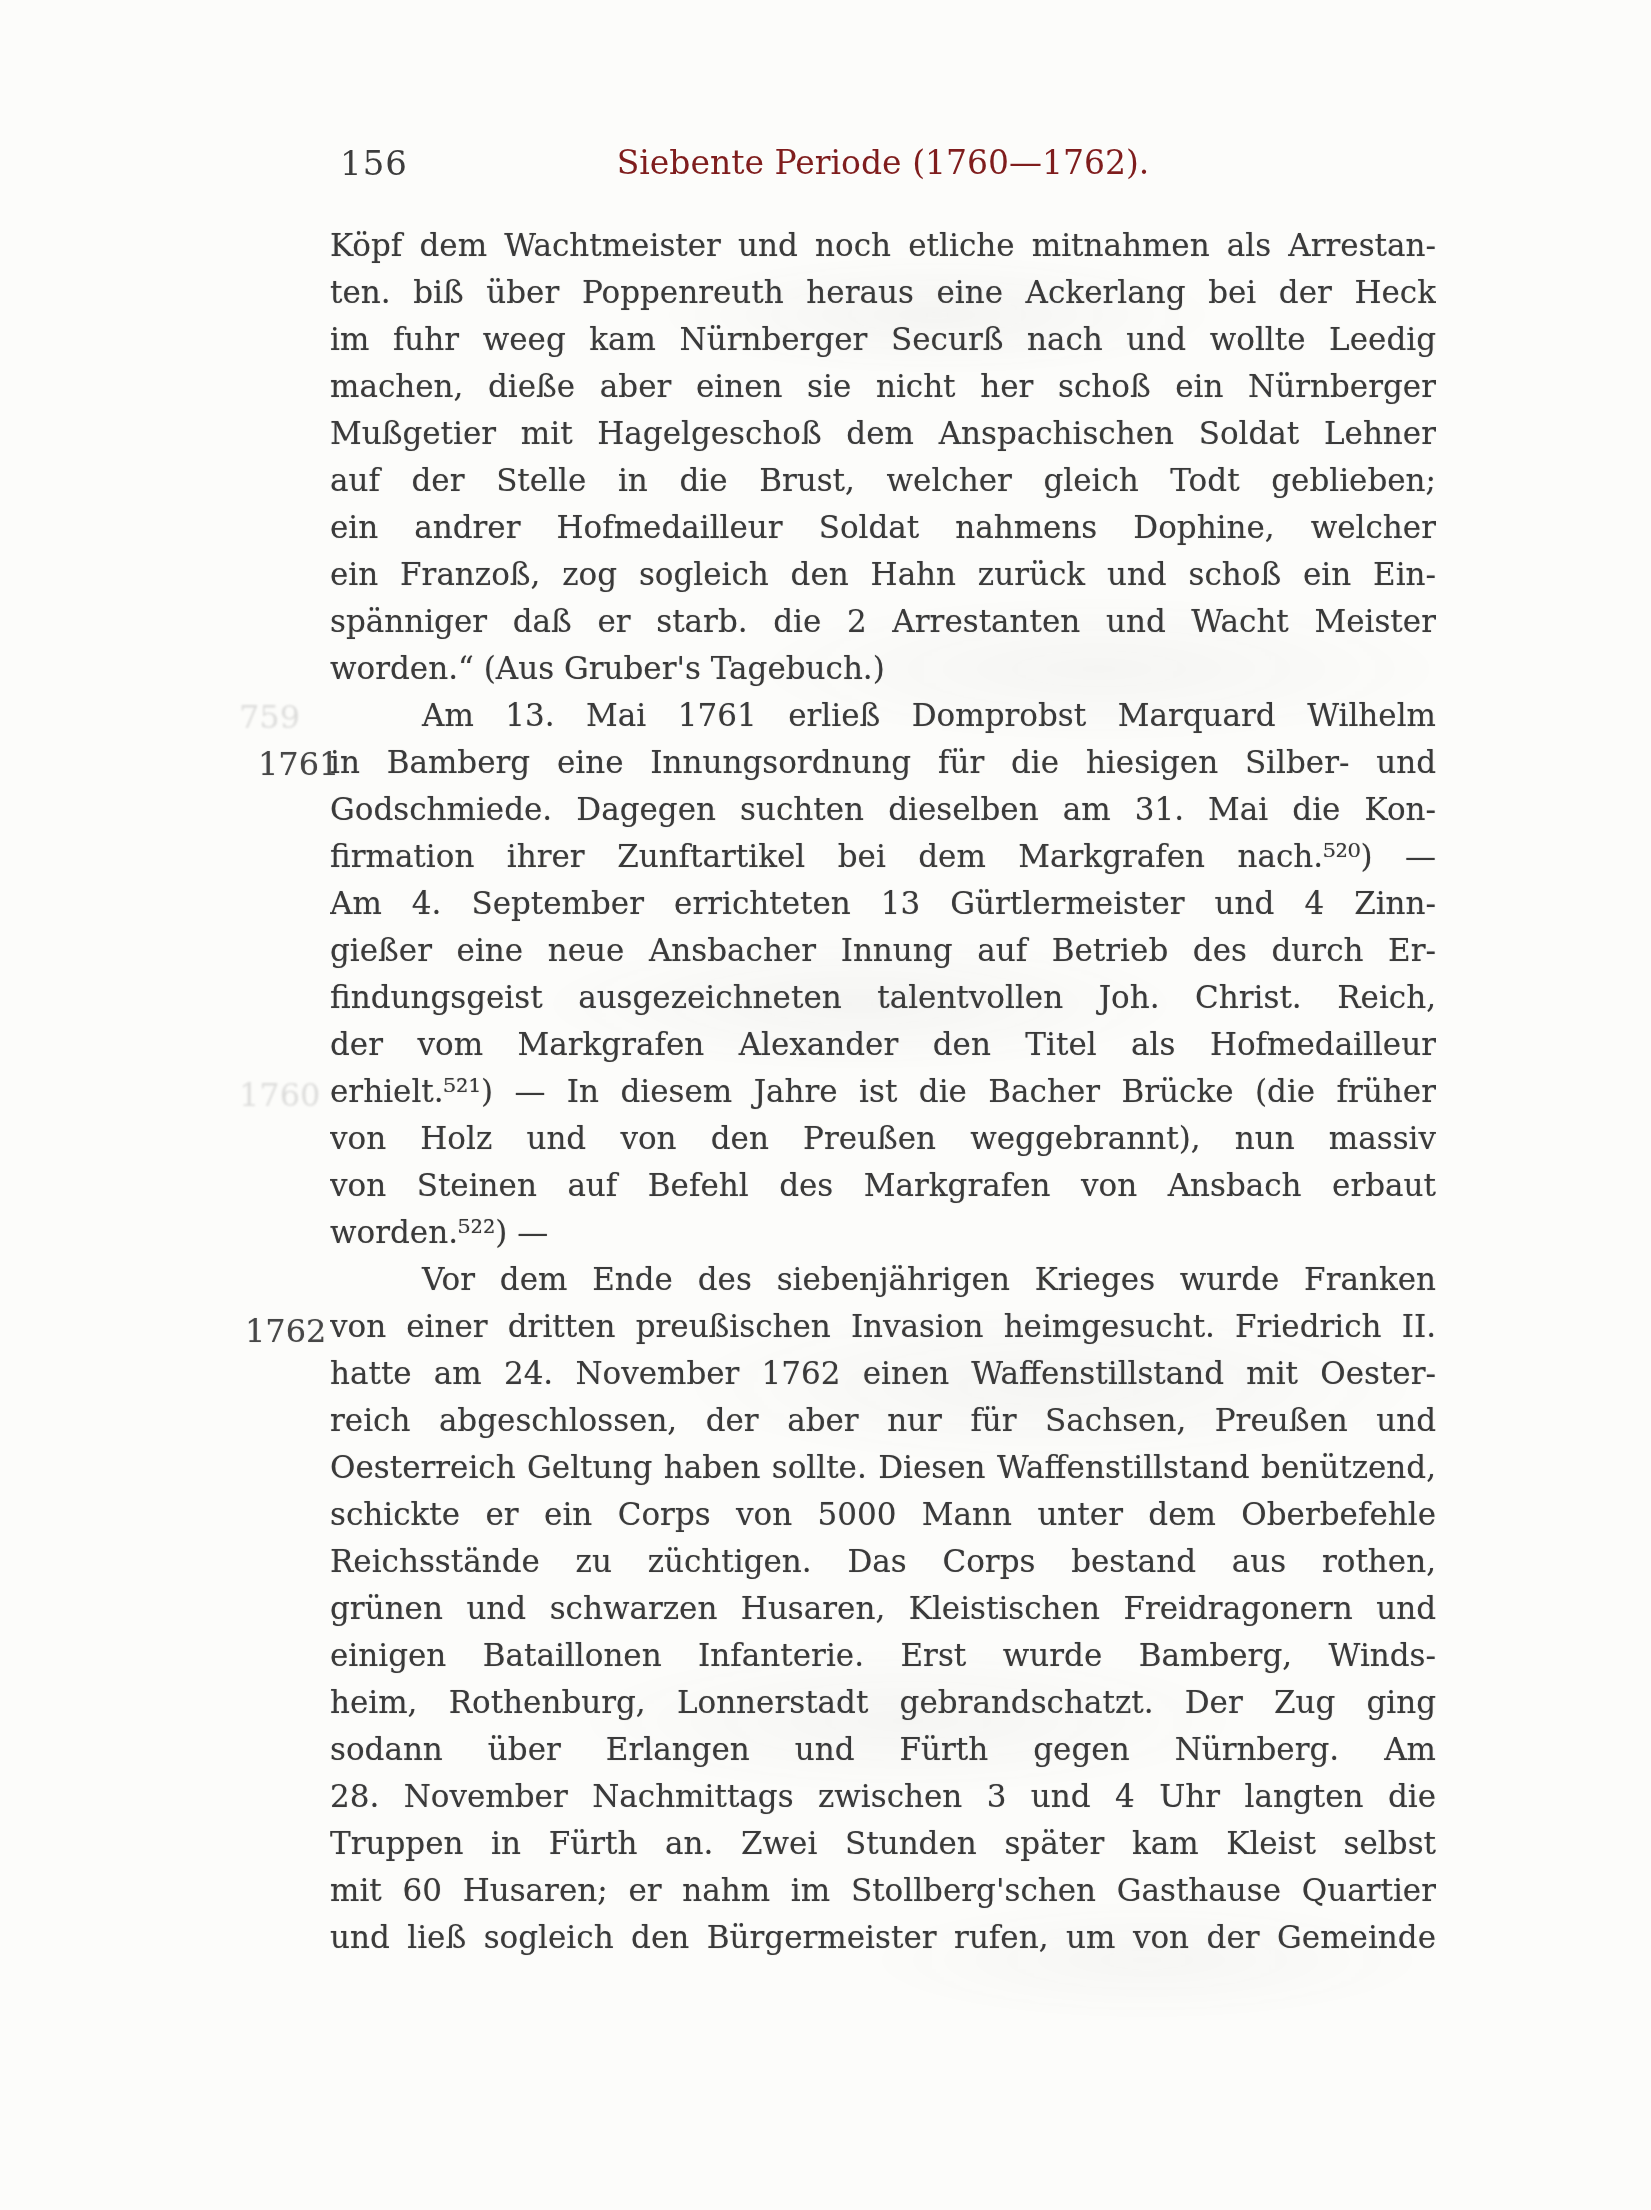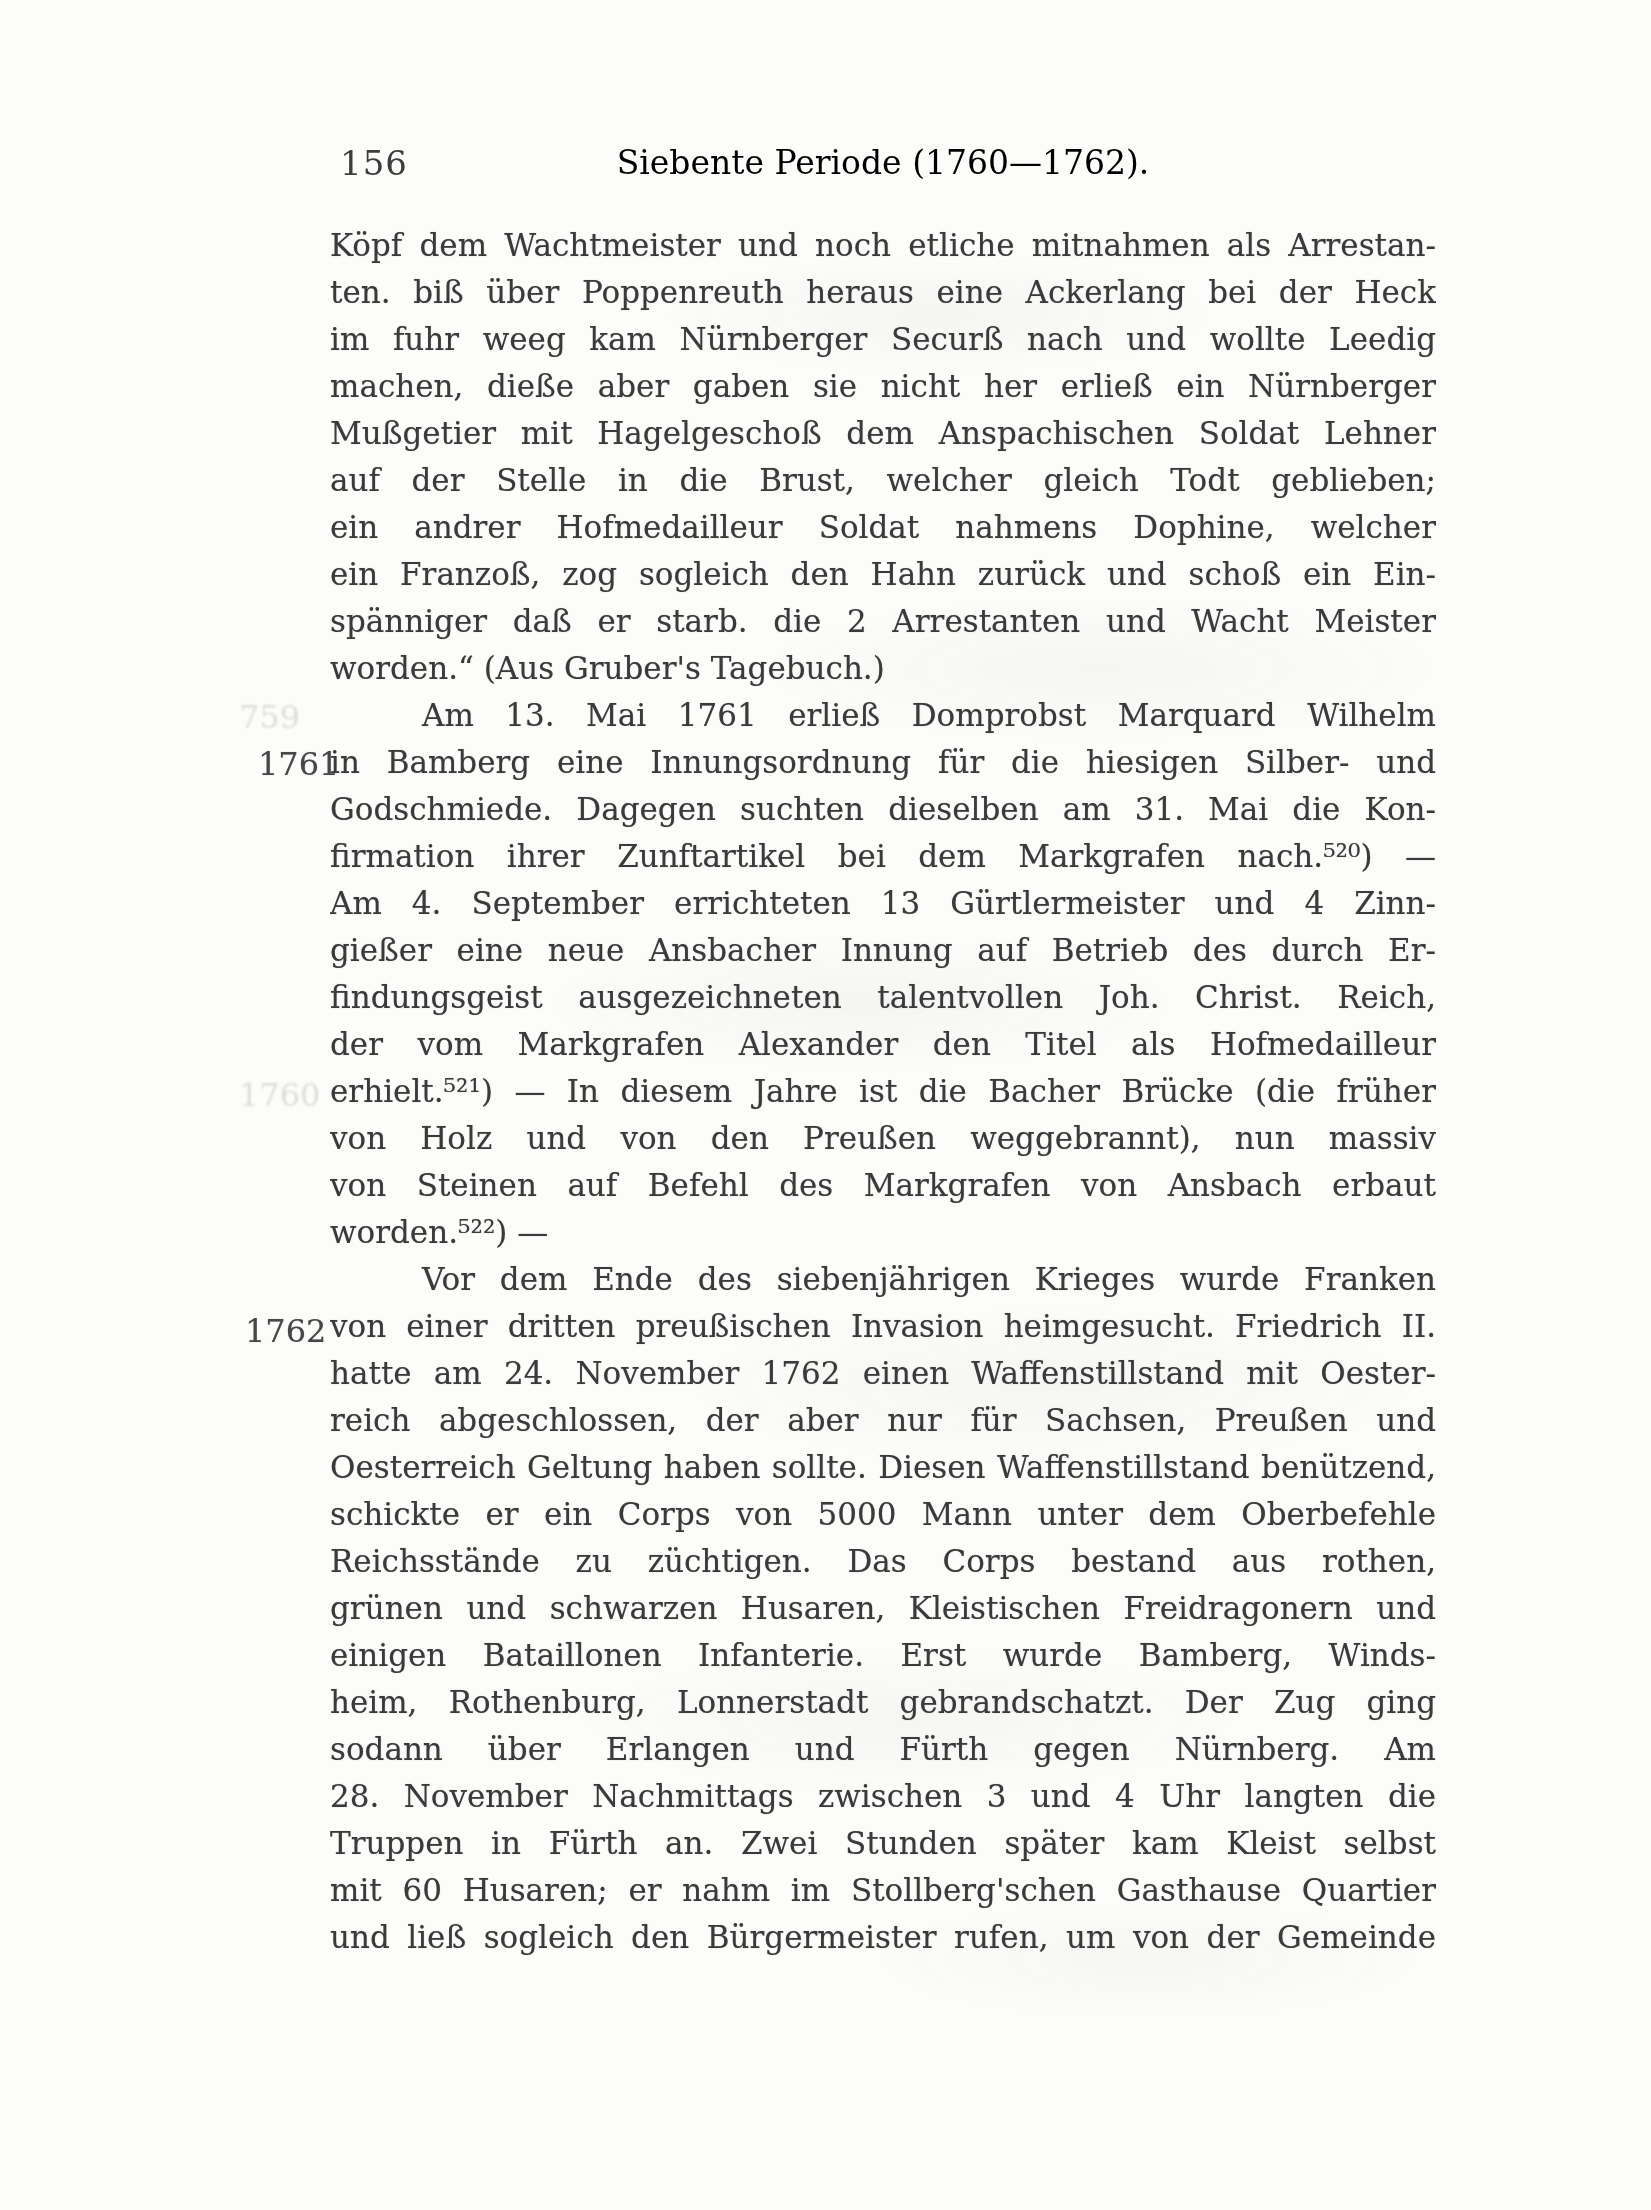--- a/index.html
+++ b/index.html
@@ -25,21 +25,21 @@
       radial-gradient(ellipse 401px 86px at 1147px 1960px, rgba(90,90,90,.035), transparent 70%);
     filter:blur(1.9px);
   }
   .pagenum{
     position:absolute;left:340px;top:142px;
     font-size:34px;line-height:42px;color:#3d3d3d;
     letter-spacing:1px;
   }
   .htitle{
     position:absolute;left:330px;top:142px;width:1106px;
-    text-align:center;font-size:33px;line-height:42px;color:#000000;
+    text-align:center;font-size:33px;line-height:42px;color:#7f1d1d;
   }
   .body{
     position:absolute;left:330px;top:222px;width:1106px;
     font-size:31px;
   }
   .line{
     height:47px;line-height:47px;
     overflow:hidden;
     text-shadow:0 0 1px rgba(55,55,55,.4);
     white-space:nowrap;
@@ -74,21 +74,21 @@
       <div class="myear ghost" style="top: 694px;">759</div>
       <div class="myear" style="top: 741px; margin-left: 13px;">1761</div>
       <div class="myear ghost" style="top: 1072px;">1760</div>
       <div class="myear" style="top: 1308px;">1762</div>
     </div>
 
   <div class="body" id="bodytext">
       <div class="line j">Köpf dem Wachtmeister und noch etliche mitnahmen als Arrestan-</div>
       <div class="line j">ten. biß über Poppenreuth heraus eine Ackerlang bei der Heck</div>
       <div class="line j">im fuhr weeg kam Nürnberger Securß nach und wollte Leedig</div>
-      <div class="line j">machen, dieße aber gaben sie nicht her erließ ein Nürnberger</div>
+      <div class="line j">machen, dieße aber einen sie nicht her schoß ein Nürnberger</div>
       <div class="line j">Mußgetier mit Hagelgeschoß dem Anspachischen Soldat Lehner</div>
       <div class="line j">auf der Stelle in die Brust, welcher gleich Todt geblieben;</div>
       <div class="line j">ein andrer Hofmedailleur Soldat nahmens Dophine, welcher</div>
       <div class="line j">ein Franzoß, zog sogleich den Hahn zurück und schoß ein Ein-</div>
       <div class="line j">spänniger daß er starb. die 2 Arrestanten und Wacht Meister</div>
       <div class="line">worden.“ (Aus Gruber's Tagebuch.)</div>
       <div class="line j ind">Am 13. Mai 1761 erließ Domprobst Marquard Wilhelm</div>
       <div class="line j">in Bamberg eine Innungsordnung für die hiesigen Silber- und</div>
       <div class="line j">Godschmiede.  Dagegen suchten dieselben am 31. Mai die Kon-</div>
       <div class="line j">firmation ihrer Zunftartikel bei dem Markgrafen nach.⁵²⁰) —</div>

